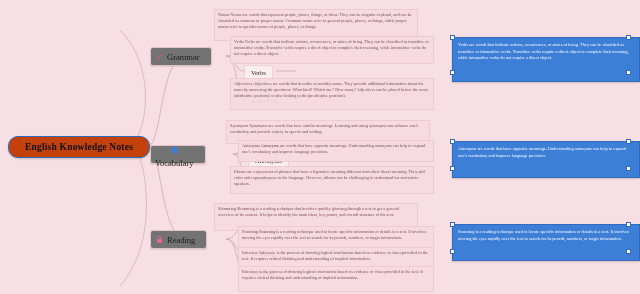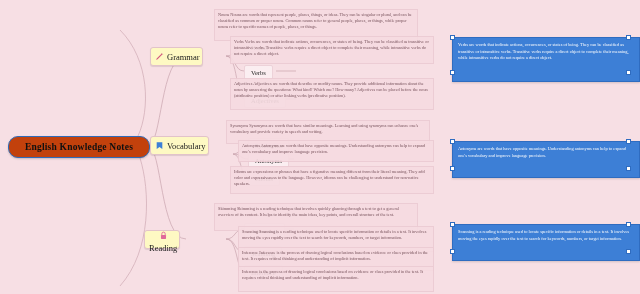--- a/index.html
+++ b/index.html
@@ -44,27 +44,27 @@
     align-items: center;
     justify-content: center;
     letter-spacing: .2px;
     box-shadow: 0 1px 2px rgba(0,0,0,.18);
   }
 
   
   .branch-node {
     position: absolute;
     height: 17px;
-    background: #fef9c3;
+    background: #737373;
     border: 1px solid #e2c3ca;
     border-radius: 3px;
     display: flex;
     align-items: center;
     gap: 3px;
-    padding: 0 2px 0 4px;
+    padding: 0 11px 0 4px;
     font-size: 8.5px;
     color: #202020;
     box-shadow: 0 1px 1px rgba(0,0,0,.10);
     white-space: nowrap;
   }
   .branch-icon {
     width: 9px; height: 9px;
     display: inline-block;
     flex: 0 0 auto;
   }
@@ -161,30 +161,30 @@
   <div class="branch-node" style="left:150px; top:47px;">
     <span class="branch-icon">
       <svg viewBox="0 0 16 16" width="9" height="9" xmlns="http://www.w3.org/2000/svg">
         <path d="M2 14 L4.5 13 L13.5 4 L12 2.5 L3 11.5 Z" fill="#d4567f"></path>
         <path d="M12 2.5 L13.5 4" stroke="#a33a5f" stroke-width="1" fill="none"></path>
       </svg>
     </span>
     <span>Grammar</span>
   </div>
 
-  <div class="branch-node" style="left:150px; top:136px;">
+  <div class="branch-node" style="left:150px; top:145px;flex-direction:column;">
     <span class="branch-icon">
       <svg viewBox="0 0 16 16" width="9" height="9" xmlns="http://www.w3.org/2000/svg">
         <path d="M3 2 H13 V14 L8 10.5 L3 14 Z" fill="#3d7fd6"></path>
       </svg>
     </span>
     <span>Vocabulary</span>
   </div>
 
-  <div class="branch-node" style="left:144px; top:230px;flex-direction:column;">
+  <div class="branch-node" style="left:150px; top:230px;">
     <span class="branch-icon">
       <svg viewBox="0 0 16 16" width="9" height="9" xmlns="http://www.w3.org/2000/svg">
         <path d="M5 7 V5 a3 3 0 0 1 6 0 V7" stroke="#e0699a" stroke-width="1.6" fill="none"></path>
         <rect x="3.5" y="7" width="9" height="7" rx="1" fill="#e0699a"></rect>
       </svg>
     </span>
     <span>Reading</span>
   </div>
 
   <div class="leaf-node" style="left:244px; top:40px;">

